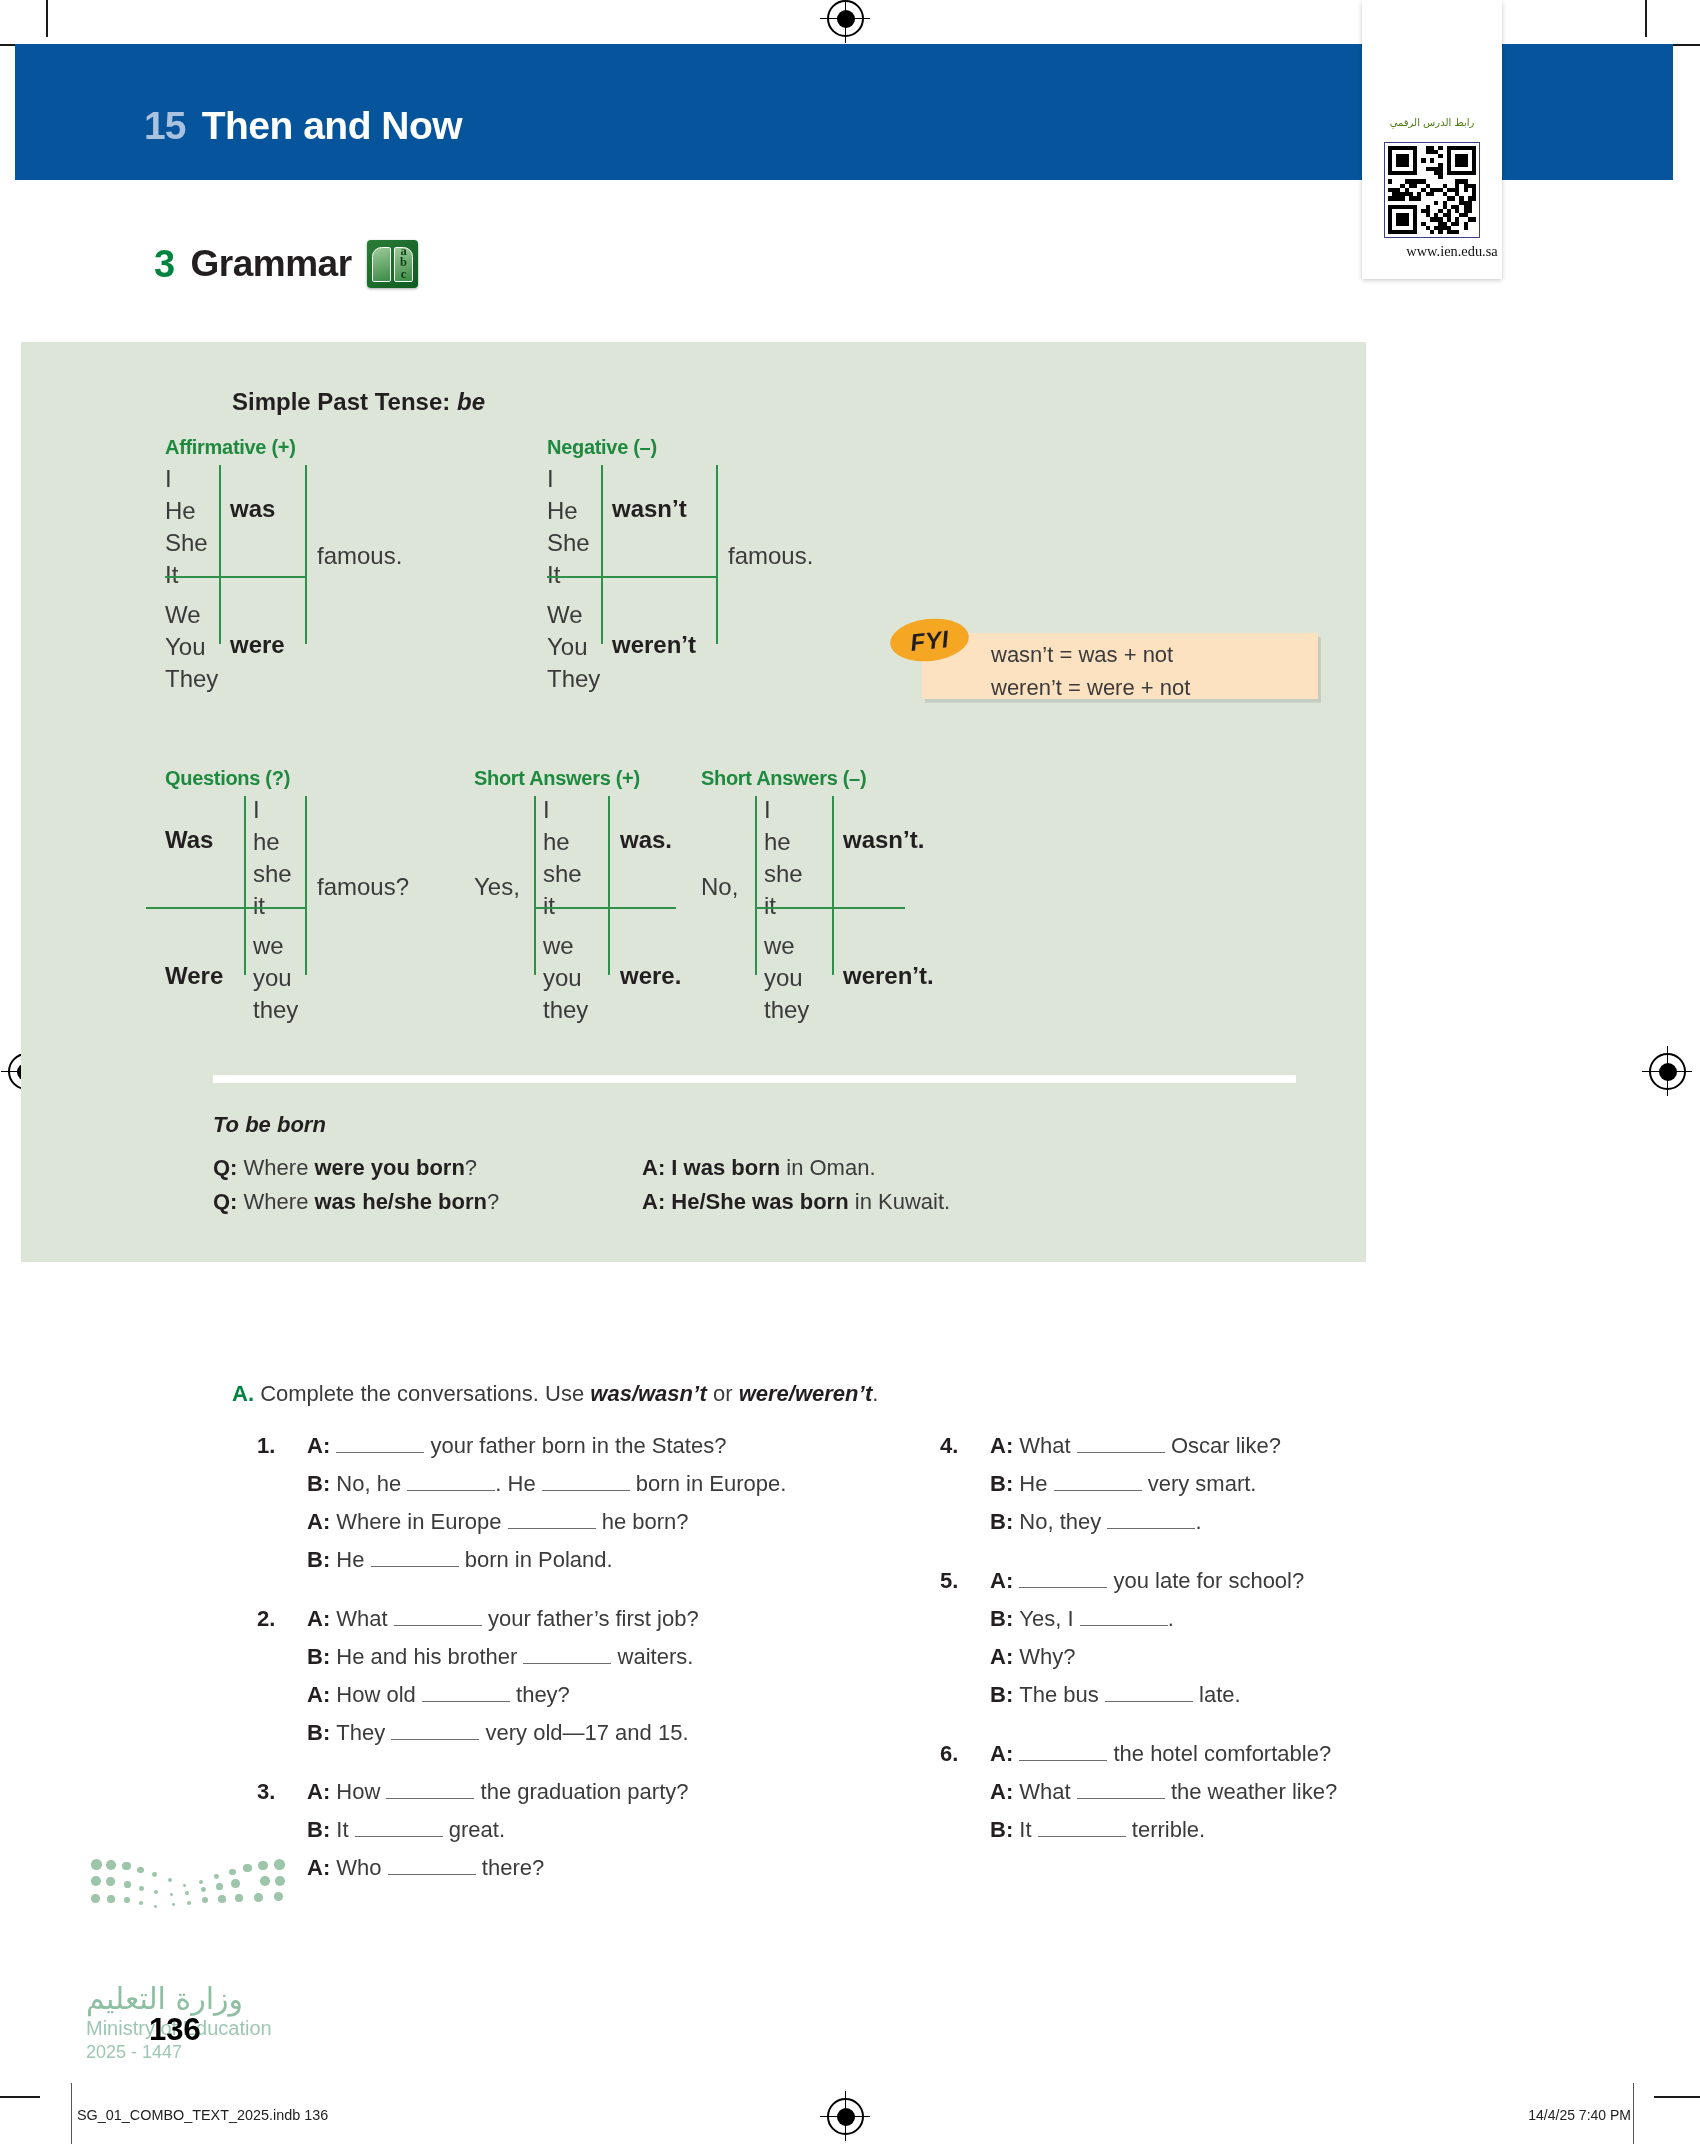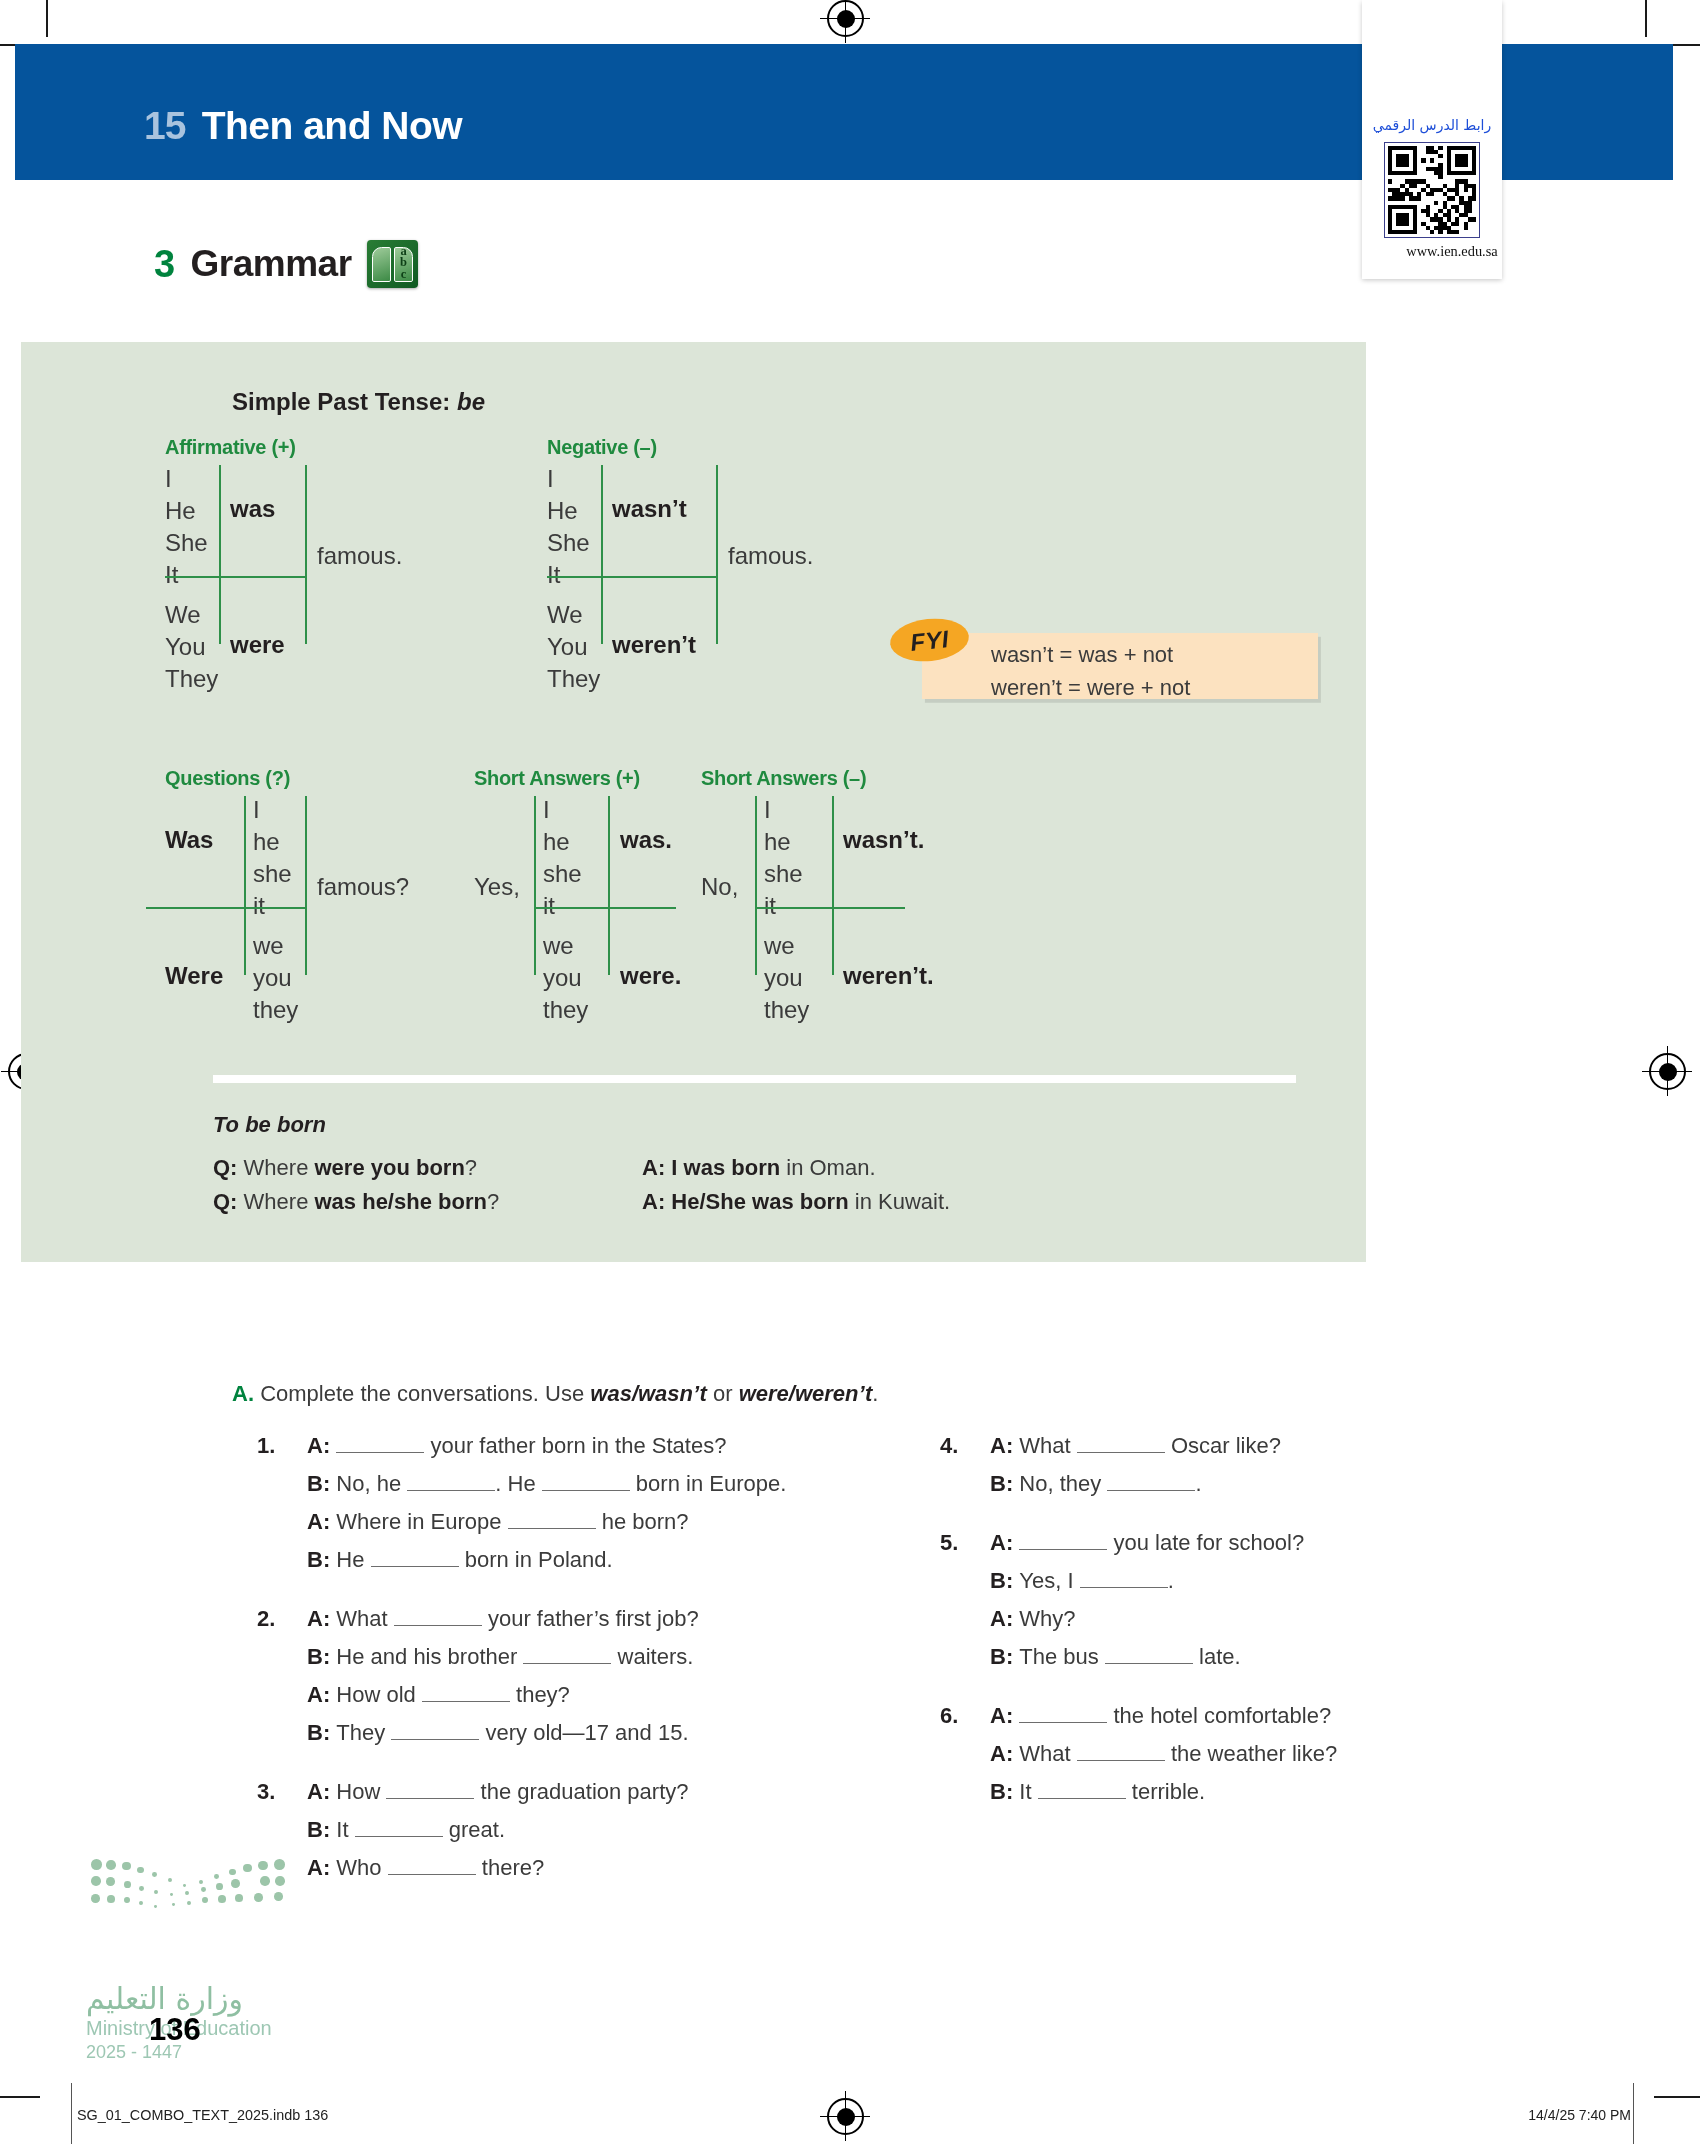--- a/index.html
+++ b/index.html
@@ -60,21 +60,21 @@
   .qr-card {
     position: absolute;
     left: 1362px; top: 0px;
     width: 140px; height: 279px;
     background: #ffffff;
     box-shadow: 0 1.9px 4.8px rgba(0,0,0,0.22);
     text-align: center;
   }
   .qr-arabic {
     position: absolute; left: 0; right: 0; top: 117px;
-    font-size: 14px; color: #1d4ed8;
+    font-size: 10px; color: #4d7c0f;
     direction: rtl;
     font-family: "DejaVu Sans", sans-serif;
   }
   .qr-box {
     position: absolute; left: 22px; top: 142px;
     width: 96px; height: 96px;
     border: 1.4px solid #3b3f8c;
     background: #fff;
     box-sizing: border-box;
     padding: 2.9px;
@@ -904,20 +904,21 @@
     </div>
     <div class="ex-item">
       <div class="ex-line"><span class="ex-num">3.</span><span class="spk">A: </span><span>How </span><span class="blank b-sm"></span><span> the graduation party?</span></div>
       <div class="ex-line"><span class="spk">B: </span><span>It </span><span class="blank b-sm"></span><span> great.</span></div>
       <div class="ex-line"><span class="spk">A: </span><span>Who </span><span class="blank b-sm"></span><span> there?</span></div>
     </div>
   </div>
 <div class="ex-col" id="ex-col-right" style="left:990px; top:1427px; width:596px;">
     <div class="ex-item">
       <div class="ex-line"><span class="ex-num">4.</span><span class="spk">A: </span><span>What </span><span class="blank b-sm"></span><span> Oscar like?</span></div>
+      <div class="ex-line"><span class="spk">B: </span><span>He </span><span class="blank b-sm"></span><span> very smart.</span></div>
       <div class="ex-line"><span class="spk">B: </span><span>No, they </span><span class="blank b-sm"></span><span>.</span></div>
     </div>
     <div class="ex-item">
       <div class="ex-line"><span class="ex-num">5.</span><span class="spk">A: </span><span></span><span class="blank b-sm"></span><span> you late for school?</span></div>
       <div class="ex-line"><span class="spk">B: </span><span>Yes, I </span><span class="blank b-sm"></span><span>.</span></div>
       <div class="ex-line"><span class="spk">A: </span><span>Why?</span></div>
       <div class="ex-line"><span class="spk">B: </span><span>The bus </span><span class="blank b-sm"></span><span> late.</span></div>
     </div>
     <div class="ex-item">
       <div class="ex-line"><span class="ex-num">6.</span><span class="spk">A: </span><span>   </span><span class="blank b-sm"></span><span> the hotel comfortable?</span></div>

